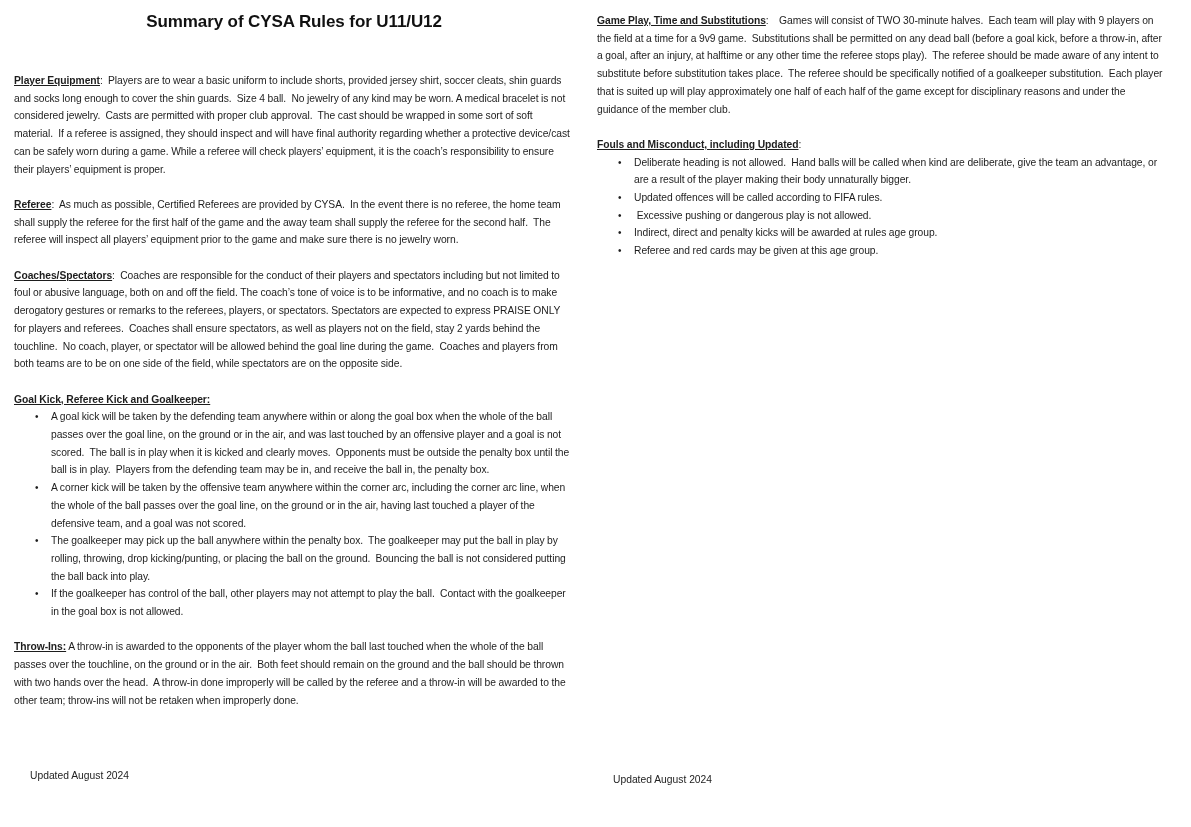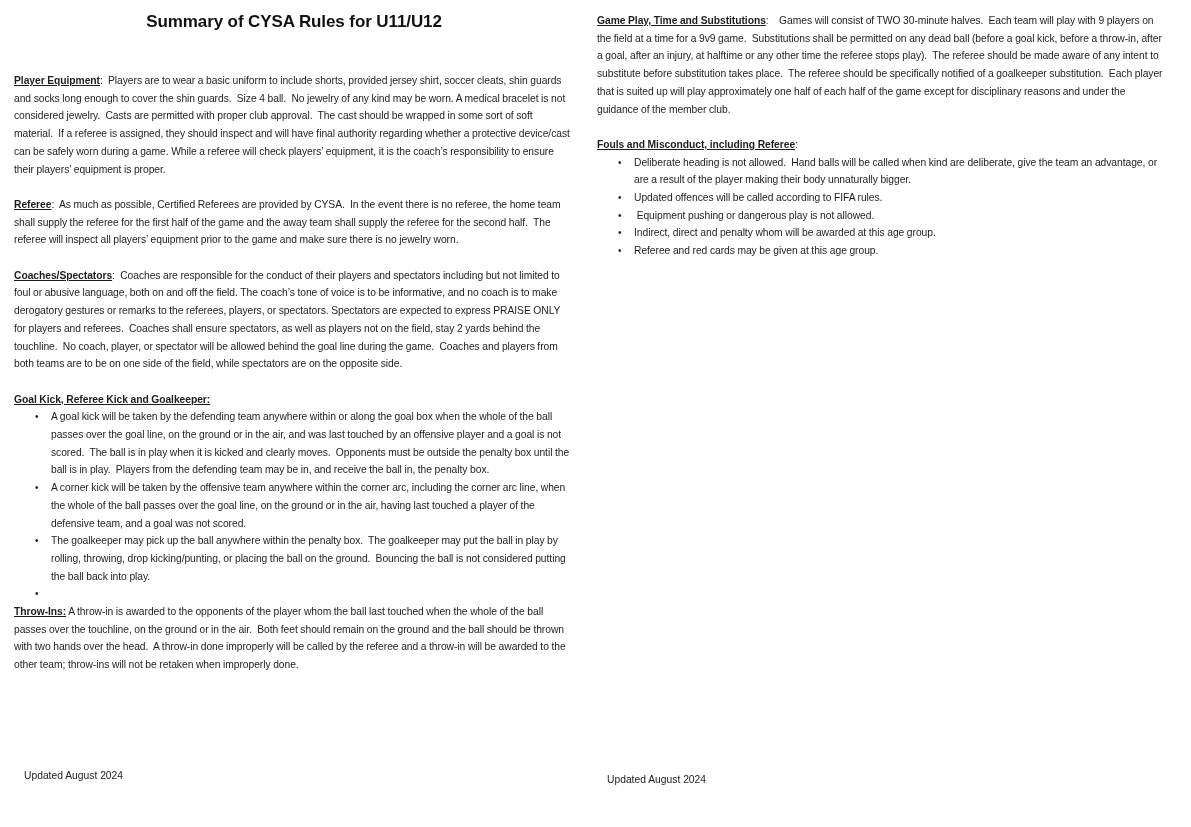--- a/index.html
+++ b/index.html
@@ -74,21 +74,21 @@
   .bmark {
     position: absolute;
     left: 21px;
     top: 0;
     font-size: 10px;
     line-height: 17.7px;
   }
 
   .footer {
     position: absolute;
-    left: 10px;
+    left: 16px;
     margin: 0;
     font-size: 10.3px;
     line-height: 17.7px;
     color: #222222;
   }
   .col-left  .footer { top: 767px; }
   .col-right .footer { top: 771px; }
 </style>
 </head>
 <body>
@@ -106,42 +106,42 @@
         </div>
         <div class="section">
           <p class="para"><span class="hd">Coaches/Spectators</span><span class="aft">:</span><span class="bd">  Coaches are responsible for the conduct of their players and spectators including but not limited to foul or abusive language, both on and off the field. The coach’s tone of voice is to be informative, and no coach is to make derogatory gestures or remarks to the referees, players, or spectators. Spectators are expected to express PRAISE ONLY for players and referees.  Coaches shall ensure spectators, as well as players not on the field, stay 2 yards behind the touchline.  No coach, player, or spectator will be allowed behind the goal line during the game.  Coaches and players from both teams are to be on one side of the field, while spectators are on the opposite side.</span></p>
         </div>
         <div class="section">
           <p class="list-heading"><span class="hd">Goal Kick, Referee Kick and Goalkeeper:</span></p>
           <ul class="blist">
             <li class="bitem"><span class="bmark">•</span><span class="btext">A goal kick will be taken by the defending team anywhere within or along the goal box when the whole of the ball passes over the goal line, on the ground or in the air, and was last touched by an offensive player and a goal is not scored.  The ball is in play when it is kicked and clearly moves.  Opponents must be outside the penalty box until the ball is in play.  Players from the defending team may be in, and receive the ball in, the penalty box.</span></li>
             <li class="bitem"><span class="bmark">•</span><span class="btext">A corner kick will be taken by the offensive team anywhere within the corner arc, including the corner arc line, when the whole of the ball passes over the goal line, on the ground or in the air, having last touched a player of the defensive team, and a goal was not scored.</span></li>
             <li class="bitem"><span class="bmark">•</span><span class="btext">The goalkeeper may pick up the ball anywhere within the penalty box.  The goalkeeper may put the ball in play by rolling, throwing, drop kicking/punting, or placing the ball on the ground.  Bouncing the ball is not considered putting the ball back into play.</span></li>
-            <li class="bitem"><span class="bmark">•</span></li>
+            <li class="bitem"><span class="bmark">•</span><span class="btext">If the goalkeeper has control of the ball, other players may not attempt to play the ball.  Contact with the goalkeeper in the goal box is not allowed.</span></li>
           </ul>
         </div>
         <div class="section">
           <p class="para"><span class="hd">Throw-Ins:</span><span class="bd"> A throw-in is awarded to the opponents of the player whom the ball last touched when the whole of the ball passes over the touchline, on the ground or in the air.  Both feet should remain on the ground and the ball should be thrown with two hands over the head.  A throw-in done improperly will be called by the referee and a throw-in will be awarded to the other team; throw-ins will not be retaken when improperly done.</span></p>
         </div>
       </div>
     <p class="footer">Updated August 2024</p>
   </div>
 
   <div class="column col-right">
     <div class="sections">
         <div class="section">
           <p class="para"><span class="hd">Game Play, Time and Substitutions</span><span class="aft">:</span><span class="bd">    Games will consist of TWO 30-minute halves.  Each team will play with 9 players on the field at a time for a 9v9 game.  Substitutions shall be permitted on any dead ball (before a goal kick, before a throw-in, after a goal, after an injury, at halftime or any other time the referee stops play).  The referee should be made aware of any intent to substitute before substitution takes place.  The referee should be specifically notified of a goalkeeper substitution.  Each player that is suited up will play approximately one half of each half of the game except for disciplinary reasons and under the guidance of the member club.</span></p>
         </div>
         <div class="section">
-          <p class="list-heading"><span class="hd">Fouls and Misconduct, including Referee</span><span class="aft">:</span></p>
+          <p class="list-heading"><span class="hd">Fouls and Misconduct, including Updated</span><span class="aft">:</span></p>
           <ul class="blist">
             <li class="bitem"><span class="bmark">•</span><span class="btext">Deliberate heading is not allowed.  Hand balls will be called when kind are deliberate, give the team an advantage, or are a result of the player making their body unnaturally bigger.</span></li>
             <li class="bitem"><span class="bmark">•</span><span class="btext">Updated offences will be called according to FIFA rules.</span></li>
-            <li class="bitem"><span class="bmark">•</span><span class="btext"> Equipment pushing or dangerous play is not allowed.</span></li>
-            <li class="bitem"><span class="bmark">•</span><span class="btext">Indirect, direct and penalty whom will be awarded at this age group.</span></li>
+            <li class="bitem"><span class="bmark">•</span><span class="btext"> Excessive pushing or dangerous play is not allowed.</span></li>
+            <li class="bitem"><span class="bmark">•</span><span class="btext">Indirect, direct and penalty kicks will be awarded at rules age group.</span></li>
             <li class="bitem"><span class="bmark">•</span><span class="btext">Referee and red cards may be given at this age group.</span></li>
           </ul>
         </div>
       </div>
     <p class="footer">Updated August 2024</p>
   </div>
 
 </div>
 
 </body></html>

